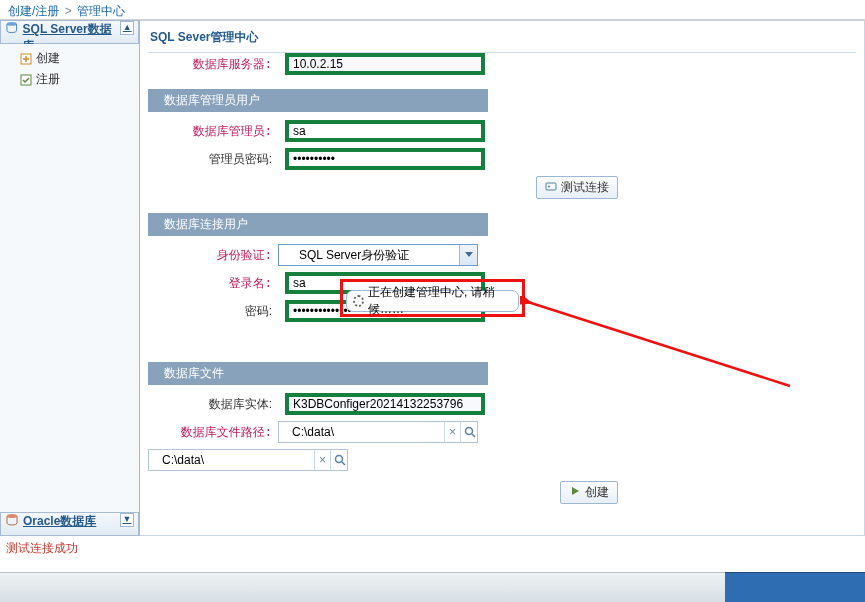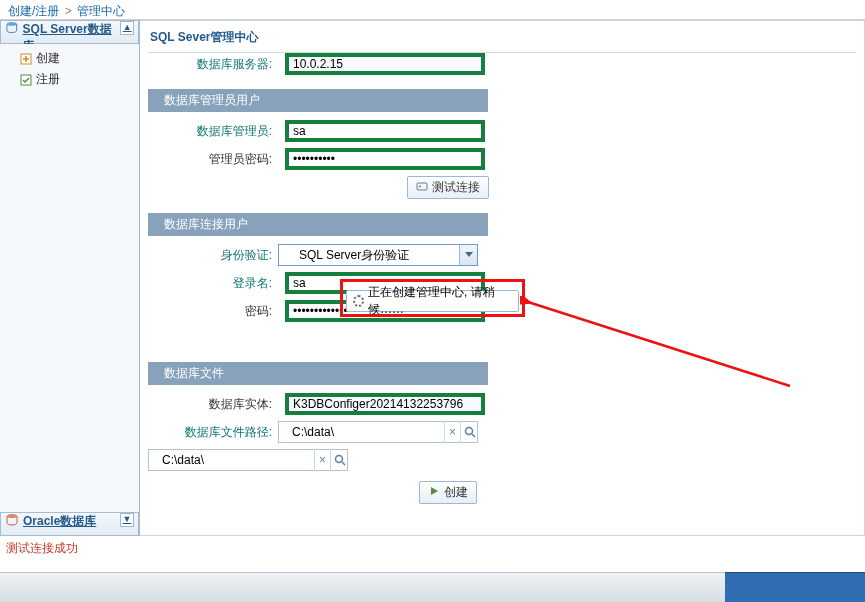--- a/index.html
+++ b/index.html
@@ -21,39 +21,39 @@
 .tree-item .ticon { width: 12px; height: 12px; margin-right: 4px; display:inline-block; }
 .tree-item span { font-size: 12px; }
 
 .panel-footer { margin-top: auto; }
 
 .content { flex: 1; background: #fff; padding: 6px 8px 0 8px; border: 1px solid #c8d5e2; border-left: none; }
 .content-title { color: #245b8e; font-size: 12px; font-weight: bold; border-bottom: 1px solid #cddced; padding: 2px 0 6px 2px; margin-bottom: 0; }
 
 .form-row { display: flex; align-items: center; margin-bottom: 6px; }
 .form-label { width: 130px; text-align: right; padding-right: 6px; font-size: 12px; color: #333; }
-.form-label.req { color: #0f766e; }
+.form-label.req { color: #be185d; font-family: Liberation Mono, monospace; }
 .form-input { width: 200px; height: 22px; border: 4px solid #15803d; background: #fff; padding: 0 4px; font-size: 12px; margin-left: 7px; }
 .form-input.ro { background: #f7f9fc; }
 .form-select { width: 200px; height: 22px; border: 1px solid #6f9cce; background: #fff; display: flex; align-items: center; padding: 0 20px; position: relative; }
 .form-select .arrow { position: absolute; right: 0; top: 0; width: 18px; height: 100%; background: linear-gradient(#f0f5fb,#d9e6f3); border-left: 1px solid #9fbad8; display:flex; align-items:center; justify-content:center; }
 .form-select .arrow svg { width: 8px; height: 6px; }
 
 .section-header { width: 340px; background: #88a2bc; color: #fff; font-size: 12px; padding: 3px 16px; margin: 14px 0 8px 0; }
 
-.btn-row { display: flex; justify-content: center; width: 340px; margin-left: 130px; margin-bottom: 4px; }
+.btn-row { display: flex; justify-content: flex-end; width: 340px; margin-left: 130px; margin-bottom: 4px; }
 .btn { border: 1px solid #9cb7d4; background: linear-gradient(#fefefe,#e7eff8); padding: 2px 8px; border-radius: 2px; display: inline-flex; align-items: center; gap: 4px; cursor: pointer; font-size: 12px; color: #333; }
 
 .path-input { position: relative; width: 200px; }
 .path-input .pi-field { width: 100%; height: 22px; border: 1px solid #b3c4d8; padding: 0 34px 0 13px; }
 .path-input .pi-clear { position: absolute; right: 18px; top: 0; width: 16px; height: 22px; display:flex; align-items:center; justify-content:center; border-left:1px solid #cad9e8; cursor:pointer; color:#6a85a3; }
 .path-input .pi-search { position: absolute; right: 0; top: 0; width: 18px; height: 22px; display:flex; align-items:center; justify-content:center; border-left:1px solid #cad9e8; cursor:pointer; }
 
 .modal-highlight { position: absolute; left: 340px; top: 279px; width: 185px; height: 38px; border: 3px solid #e11; z-index: 10; }
-.modal-inner { position: absolute; left: 346px; top: 290px; width: 173px; height: 22px; background: #fefefe; border: 1px solid #9cb7d4; border-radius: 2px; display:flex; align-items:center; gap:4px; padding: 0 6px; z-index: 11; font-size: 12px; }
+.modal-inner { position: absolute; left: 346px; top: 290px; width: 173px; height: 22px; background: #fefefe; border: 1px solid #9cb7d4; border-radius: 7px; display:flex; align-items:center; gap:4px; padding: 0 6px; z-index: 11; font-size: 12px; }
 .spinner { width: 12px; height: 12px; border: 2px dotted #666; border-radius: 50%; }
 
 svg.arrow-annot { position: absolute; z-index: 12; pointer-events: none; }
 
 .status-bar { height: 22px; padding: 4px 6px; color: #c0392b; font-size: 12px; }
 
 .footer-bar { position: absolute; left: 0; right: 0; bottom: 0; height: 30px; display:flex; }
 .footer-left { flex:1; background: linear-gradient(#eef2f5,#d7dee4); border-top: 1px solid #b7c3cf; }
 .footer-right { width: 140px; background: #2f6db2; border-top: 1px solid #1f4b7b; }
 </style>

